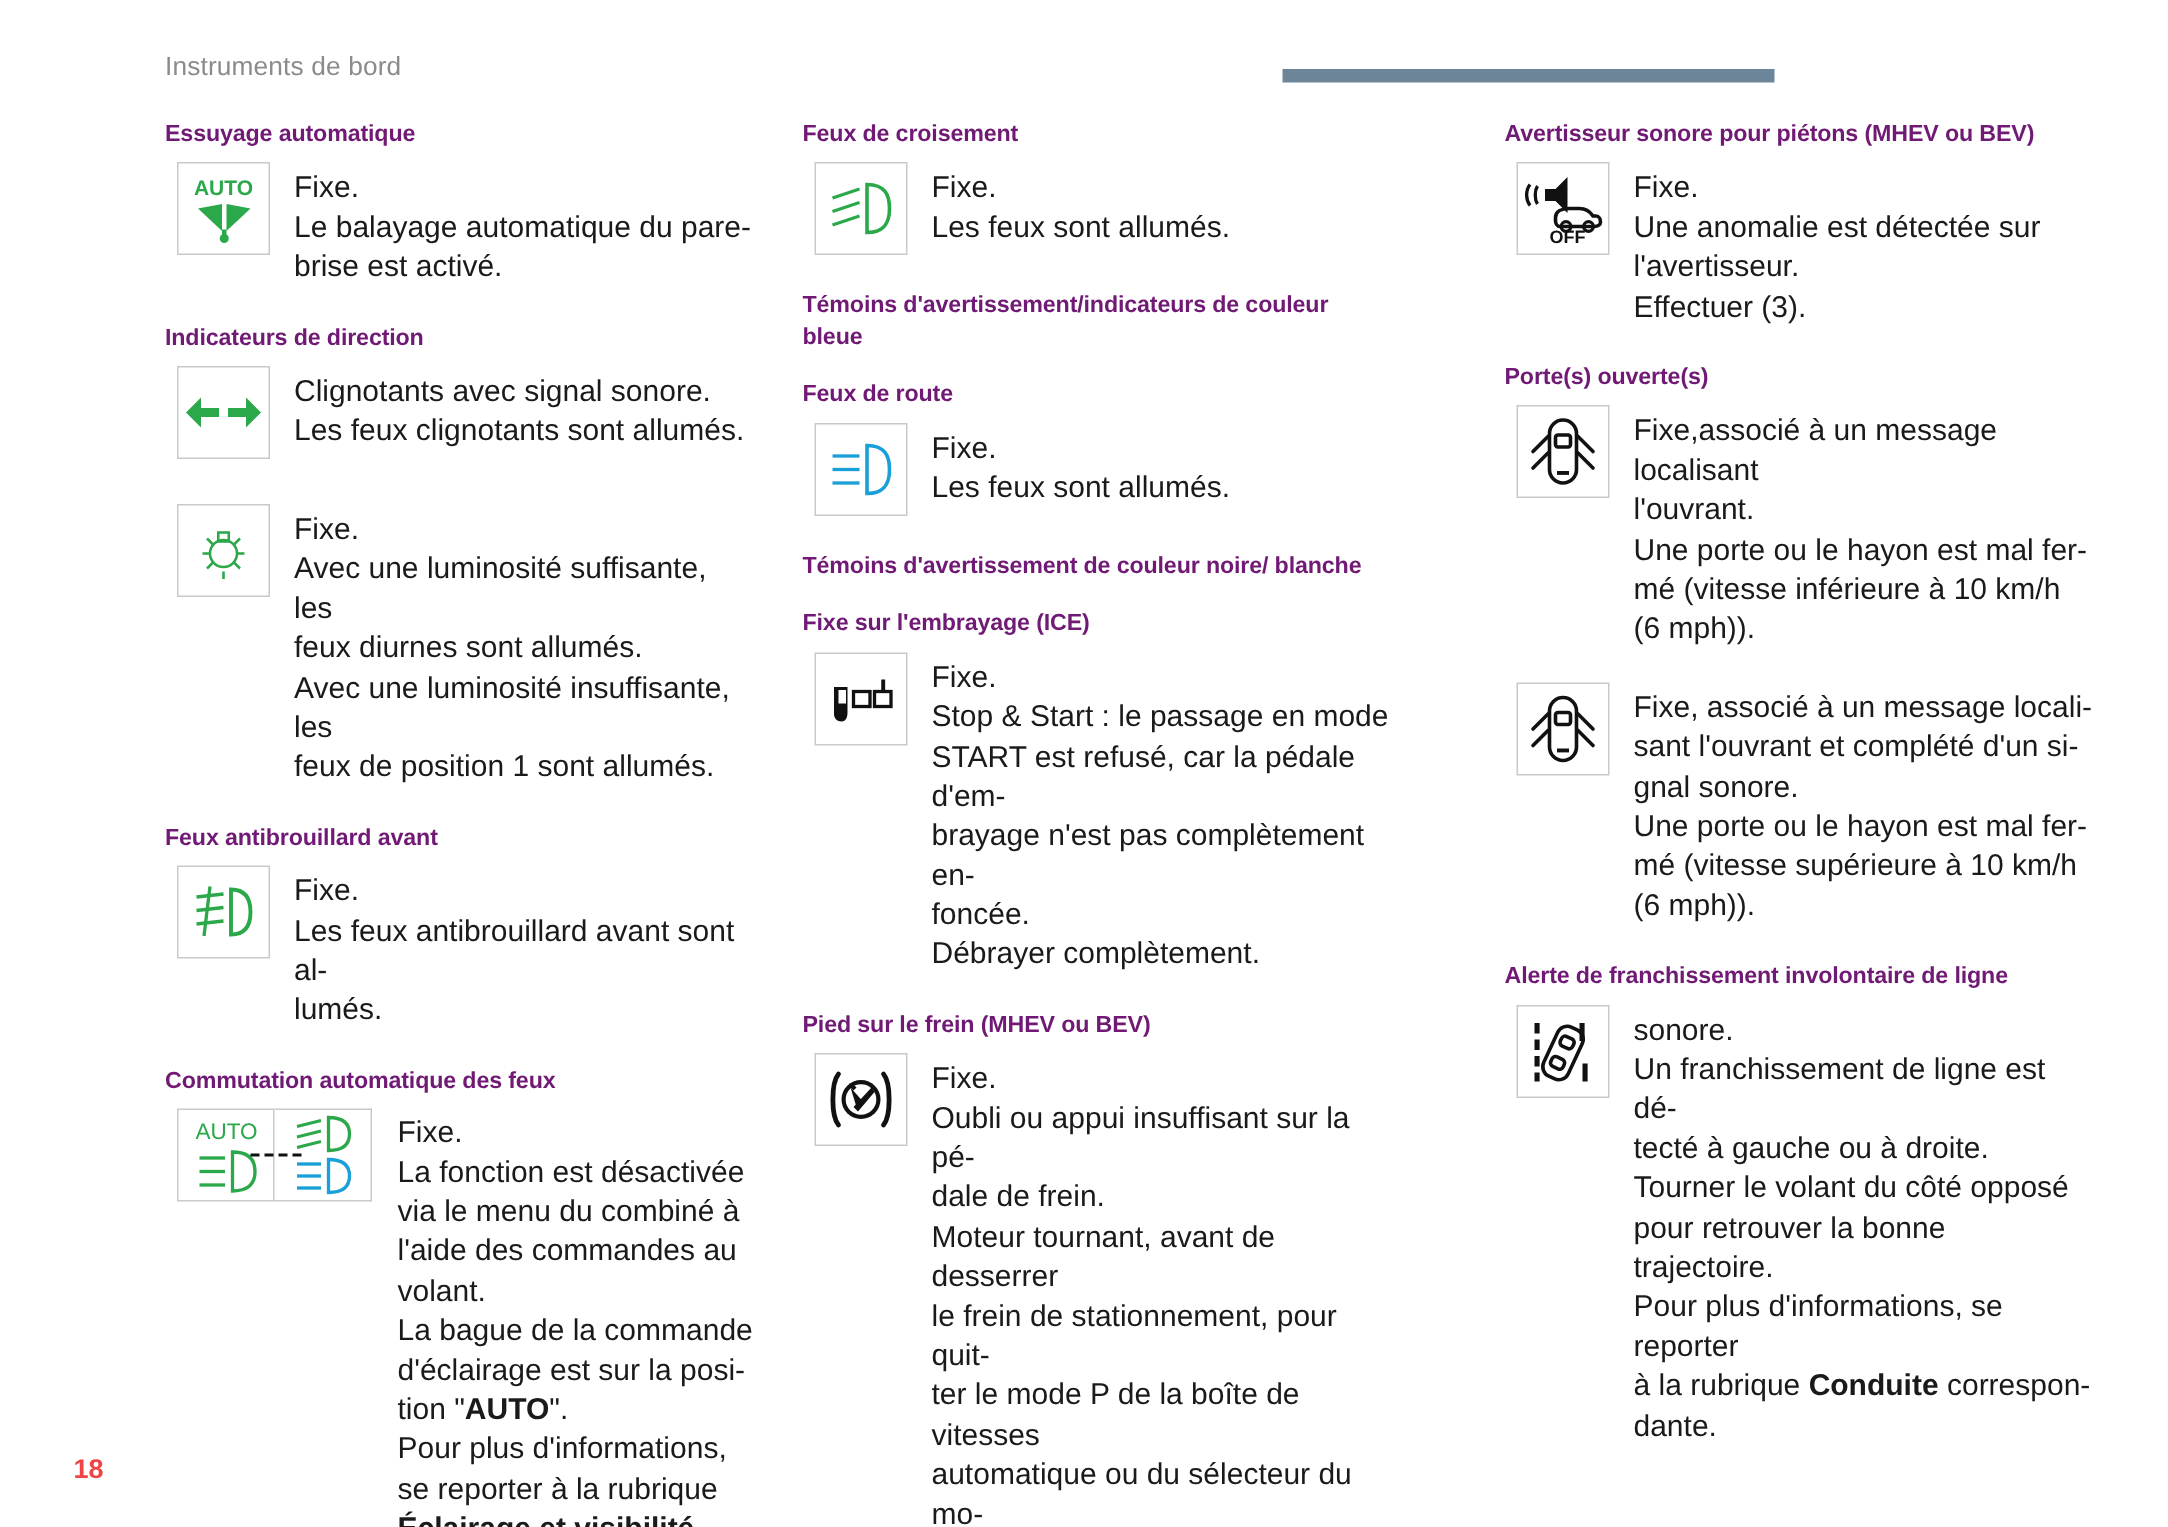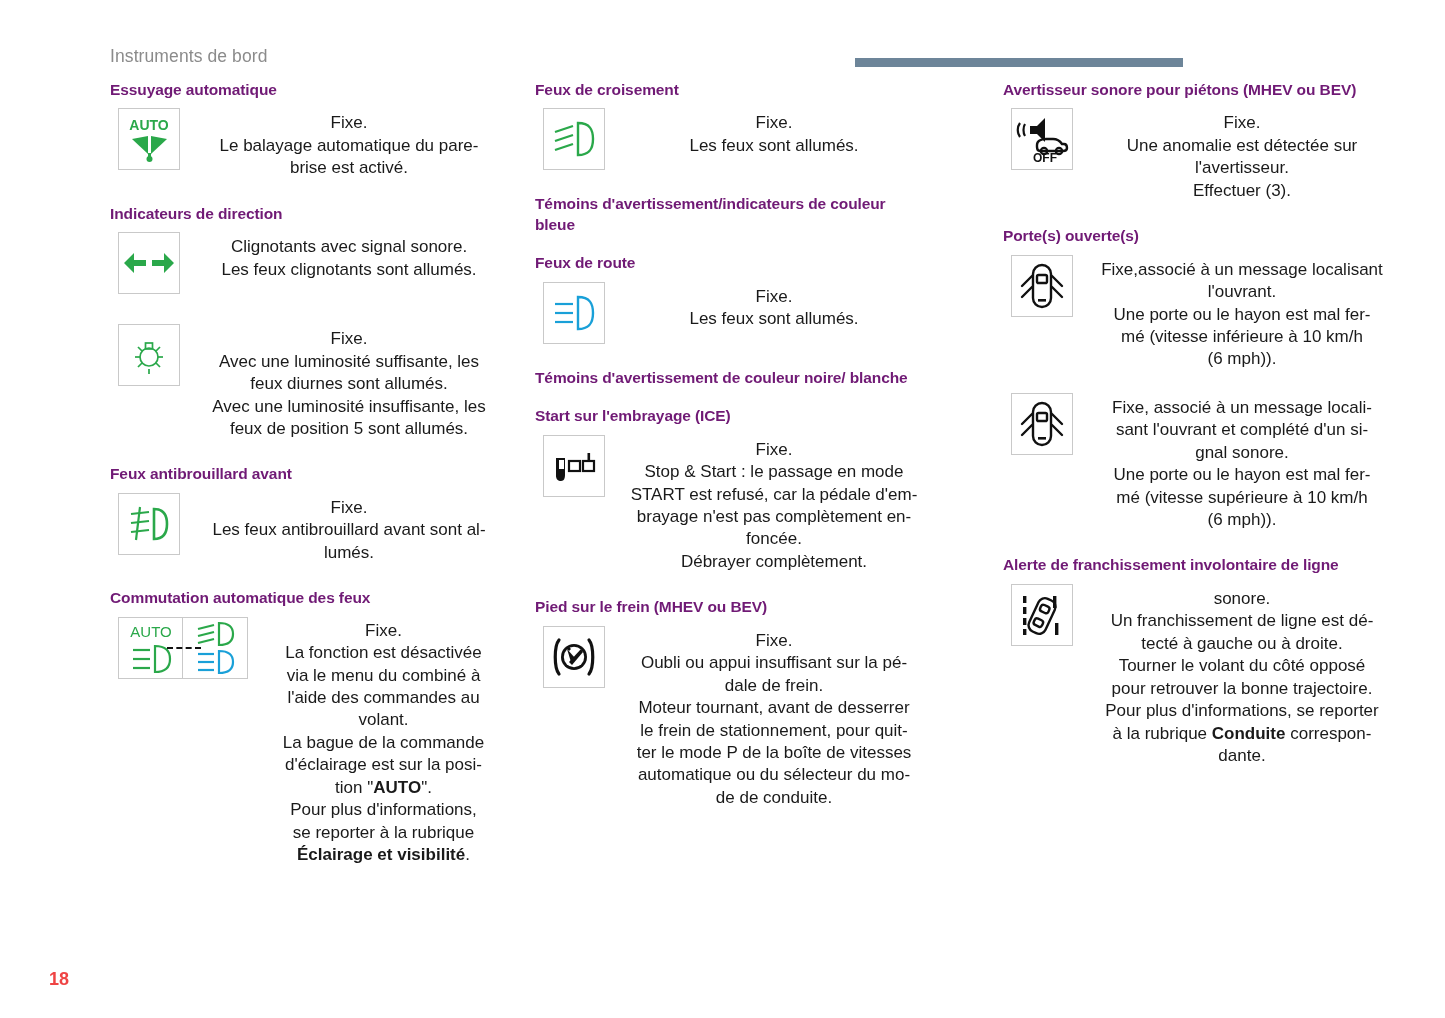--- a/index.html
+++ b/index.html
@@ -17,21 +17,21 @@
   }
   .page {
     position: relative;
     width: 1445px;
     height: 1018px;
   }
 
   
   .header {
     position: absolute;
-    top: 46px;
+    top: 34px;
     left: 0;
     width: 1183px;
     height: 26px;
   }
   .header-title {
     position: absolute;
     left: 110px;
     top: 0px;
     font-size: 17.5px;
     color: #8b8b8b;
@@ -104,25 +104,24 @@
   }
   .sym-box.double {
     border: none;
     width: 131px;
     padding: 0;
     position: relative;
   }
   .sym-text {
     flex: 1 1 auto;
     padding-left: 16px;
-    font-size: 17px;
+    font-size: 20px;
     line-height: 1.32;
     color: #1a1a1a;
     padding-top: 4px;
-    text-align: center;
   }
   .sym-text.nudge { padding-top: 3px; }
   .sym-text b { font-weight: bold; }
 
   
   .dual {
     display: flex;
     align-items: stretch;
     width: 131px;
     height: 62px;
@@ -220,21 +219,21 @@
               <line x1="11" y1="34" x2="15" y2="30"></line>
               <line x1="29" y1="30" x2="33" y2="34"></line>
             </g>
           </svg>
         </div>
         <div class="sym-text">
           <div>Fixe.</div>
           <div>Avec une luminosité suffisante, les</div>
           <div>feux diurnes sont allumés.</div>
           <div>Avec une luminosité insuffisante, les</div>
-          <div>feux de position 5 sont allumés.</div>
+          <div>feux de position 1 sont allumés.</div>
         </div>
       </div>
 
       <div class="spacer-lg"></div>
 
       <h2 class="section-title">Feux antibrouillard avant</h2>
 
       <div class="sym-row">
         <div class="sym-box">
           <svg width="46" height="40" viewBox="0 0 46 40">
@@ -354,21 +353,21 @@
           <div>Les feux sont allumés.</div>
         </div>
       </div>
 
       <div class="spacer-lg"></div>
 
       <h2 class="section-title">Témoins d'avertissement de couleur noire/ blanche</h2>
 
       <div class="spacer-sm"></div>
 
-      <h2 class="section-title">Start sur l'embrayage (ICE)</h2>
+      <h2 class="section-title">Fixe sur l'embrayage (ICE)</h2>
 
       <div class="sym-row">
         <div class="sym-box">
           <svg width="48" height="32" viewBox="0 0 48 32">
             <path d="M6 8 L6 26 C6 29 8 31 11 31 C14 31 15 28 15 25 L15 8 Z" fill="#111"></path>
             <rect x="9" y="10" width="5" height="9" fill="#fff"></rect>
             <rect x="19" y="11" width="11" height="10" fill="none" stroke="#111" stroke-width="2.2"></rect>
             <rect x="33" y="11" width="11" height="10" fill="none" stroke="#111" stroke-width="2.2"></rect>
             <rect x="37.5" y="3" width="2.6" height="8" fill="#111"></rect>
           </svg>

